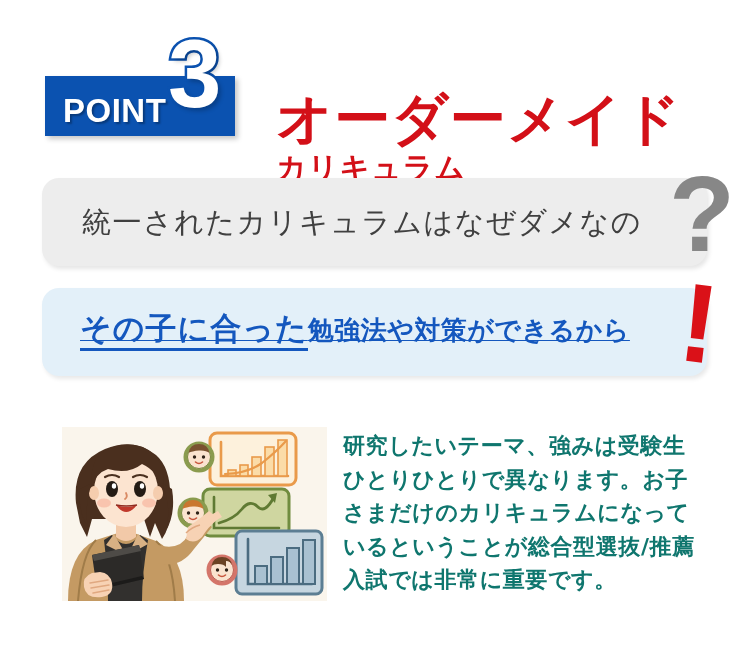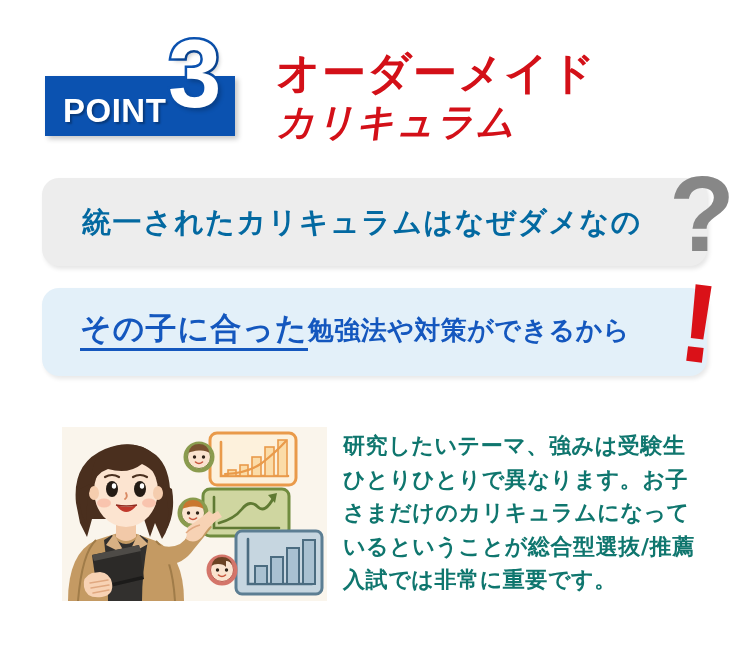--- a/index.html
+++ b/index.html
@@ -56,36 +56,36 @@
     z-index: 3;
   }
 
   #title-block {
     position: absolute;
     left: 276px;
     top: 48px;
     color: #D31018;
   }
   #title-main {
-    font-size: 44px;
+    font-size: 56px;
     line-height: 50px;
     font-weight: bold;
     letter-spacing: 1px;
     font-family: "DejaVu Sans", sans-serif;
     white-space: nowrap;
+    margin-top: 46px;
   }
   #title-sub {
-    font-size: 38px;
+    font-size: 30px;
     line-height: 34px;
     font-weight: bold;
     letter-spacing: 1px;
     margin-top: 7px;
     font-family: "DejaVu Sans", sans-serif;
     white-space: nowrap;
-    font-style: italic;
   }
 
   
   #question-row {
     position: absolute;
     left: 0; top: 178px;
     width: 750px; height: 92px;
   }
   #question-bubble {
     position: absolute;
@@ -94,22 +94,22 @@
     background: #EDEDED;
     border-radius: 17px;
     box-shadow: 2px 3px 4px rgba(0,0,0,0.10);
   }
   #question-text {
     position: absolute;
     left: 40px;
     top: 22px;
     font-size: 29px;
     line-height: 44px;
-    font-weight: bold;
-    color: #0369a1;
+    font-weight: normal;
+    color: #404040;
     letter-spacing: 1.5px;
     font-family: "DejaVu Sans", sans-serif;
     white-space: nowrap;
   }
   #question-mark {
     position: absolute;
     left: 669px;
     top: -18px;
     font-size: 108px;
     line-height: 108px;
@@ -133,20 +133,21 @@
     border-radius: 17px;
     box-shadow: 2px 3px 4px rgba(0,0,0,0.09);
   }
   #answer-text {
     position: absolute;
     left: 38px;
     top: 20px;
     color: #1457BE;
     font-family: "DejaVu Sans", sans-serif;
     white-space: nowrap;
+    text-decoration: underline;
   }
   #answer-strong {
     font-size: 31px;
     font-weight: bold;
     letter-spacing: 1px;
     border-bottom: 3px solid #1457BE;
     padding-bottom: 2px;
   }
   #answer-rest {
     font-size: 26px;

